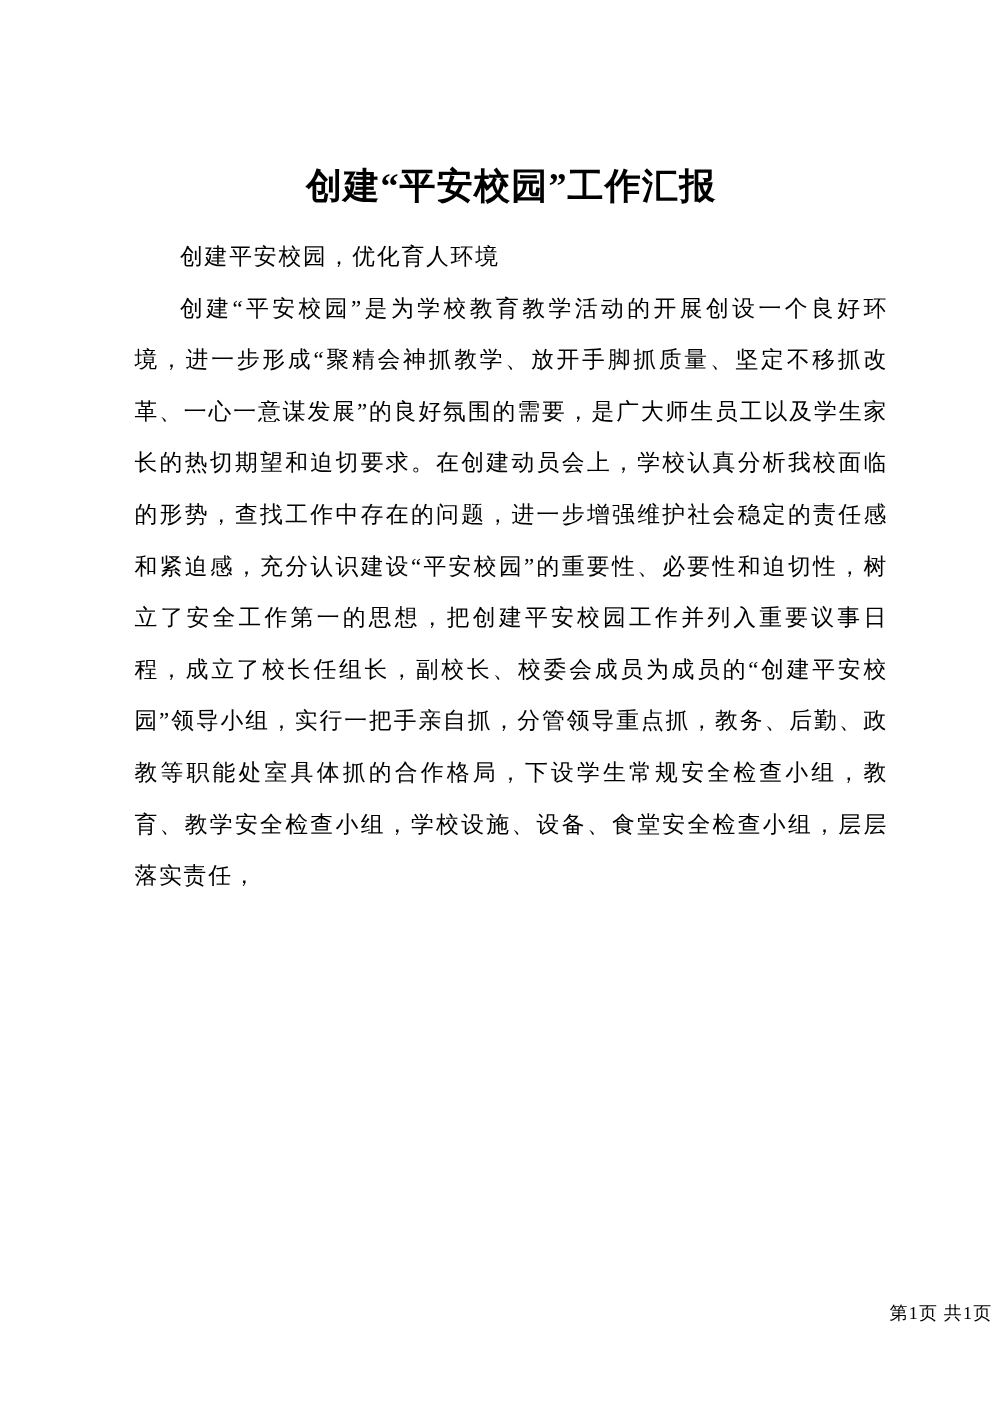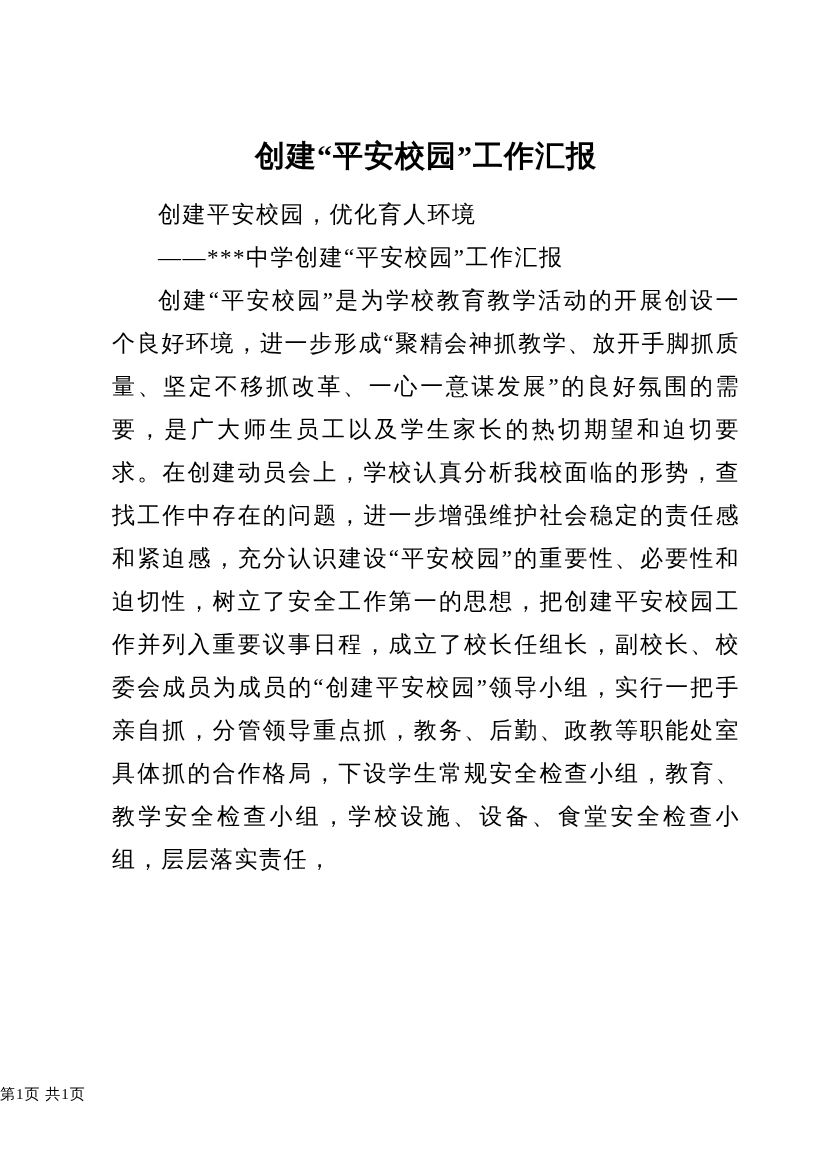--- a/index.html
+++ b/index.html
@@ -26,42 +26,41 @@
   .doc-title {
     margin: 0 0 14px 0;
     font-size: 30px;
     font-weight: bold;
     text-align: center;
     line-height: 46px;
     letter-spacing: 1px;
   }
   .para {
     margin: 0;
-    font-size: 23px;
+    font-size: 19px;
     line-height: 43px;
     text-indent: 2em;
     text-align: justify;
     text-justify: inter-ideograph;
     letter-spacing: 1.5px;
     word-break: break-all;
   }
   .footer {
     position: absolute;
     bottom: 66px;
     left: 0;
     width: 100%;
-    text-align: left;
+    text-align: right;
     font-size: 15px;
     letter-spacing: 1px;
   }
 </style>
 </head>
 <body>
 
 <div class="page">
   <div class="content">
     <h1 class="doc-title">创建“平安校园”工作汇报</h1>
     <p class="para">创建平安校园，优化育人环境</p>
-    <p class="para">——***中学创建“平安校园”工作汇报</p>
     <p class="para">创建“平安校园”是为学校教育教学活动的开展创设一个良好环境，进一步形成“聚精会神抓教学、放开手脚抓质量、坚定不移抓改革、一心一意谋发展”的良好氛围的需要，是广大师生员工以及学生家长的热切期望和迫切要求。在创建动员会上，学校认真分析我校面临的形势，查找工作中存在的问题，进一步增强维护社会稳定的责任感和紧迫感，充分认识建设“平安校园”的重要性、必要性和迫切性，树立了安全工作第一的思想，把创建平安校园工作并列入重要议事日程，成立了校长任组长，副校长、校委会成员为成员的“创建平安校园”领导小组，实行一把手亲自抓，分管领导重点抓，教务、后勤、政教等职能处室具体抓的合作格局，下设学生常规安全检查小组，教育、教学安全检查小组，学校设施、设备、食堂安全检查小组，层层落实责任，</p>
   </div>
   <div class="footer">第1页 共1页</div>
 </div>
 
 </body></html>

